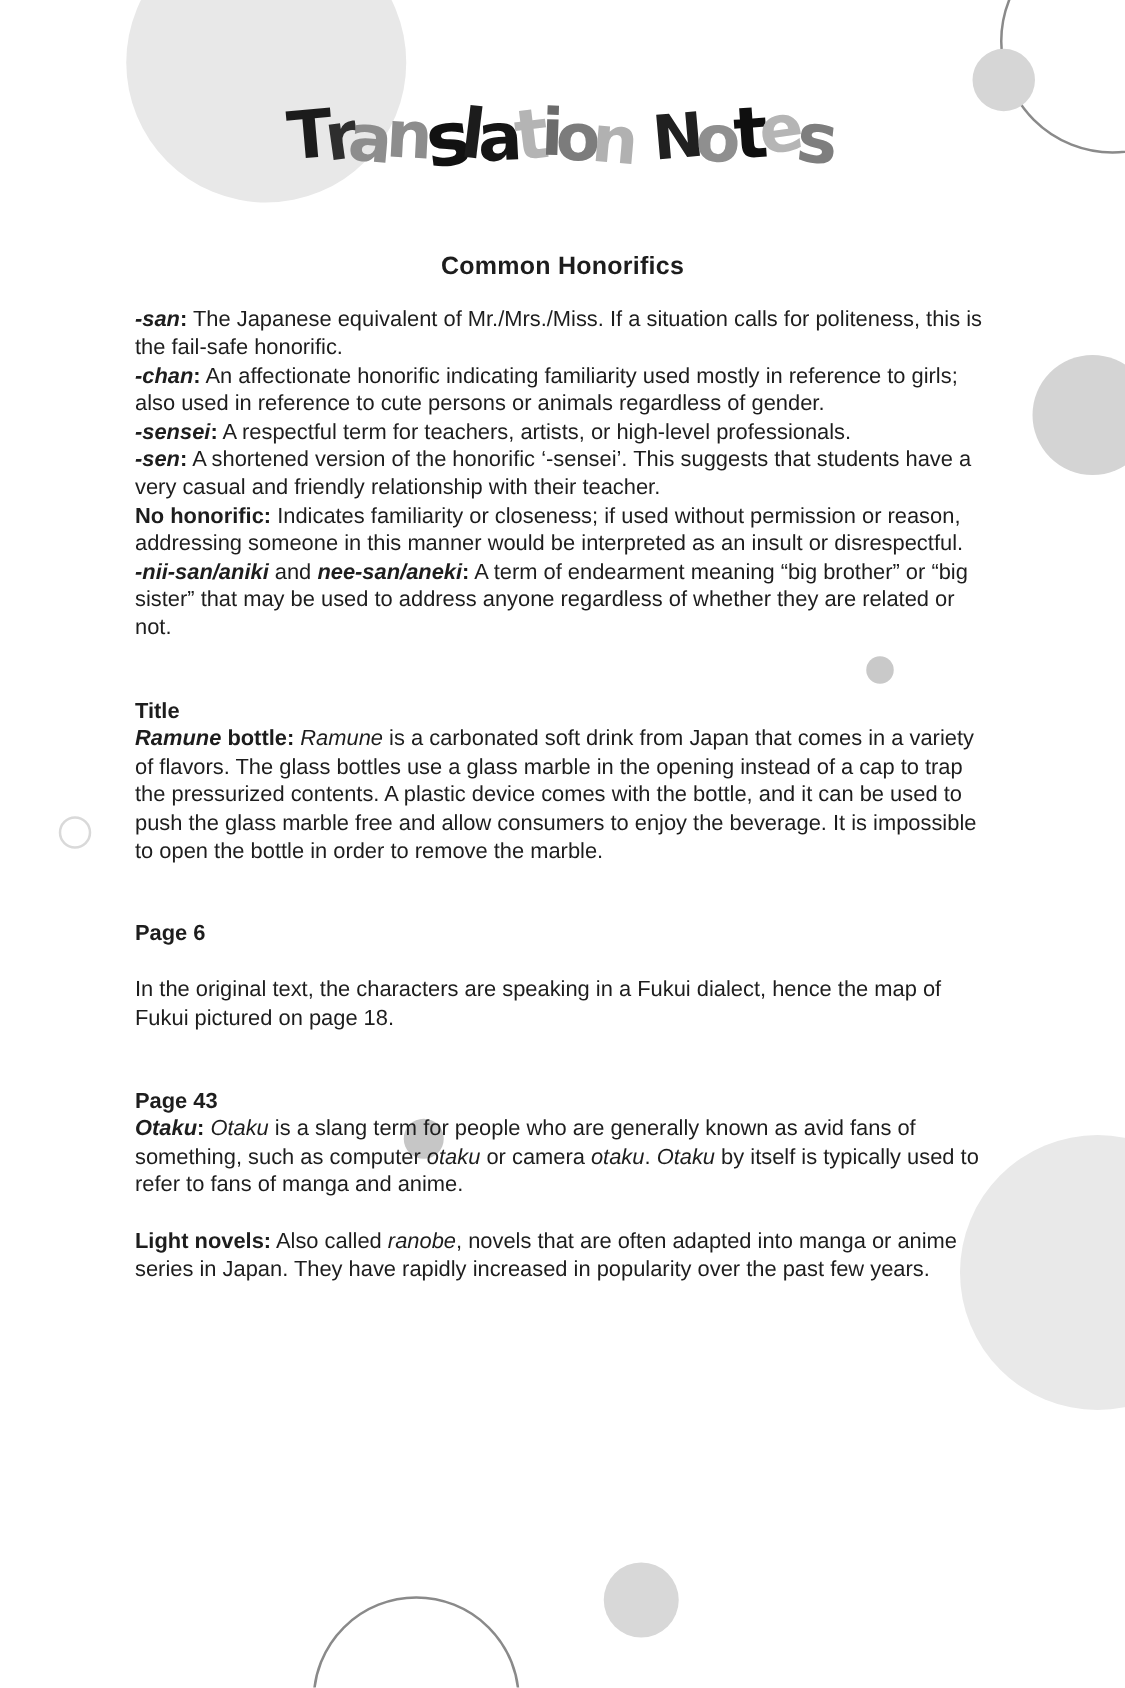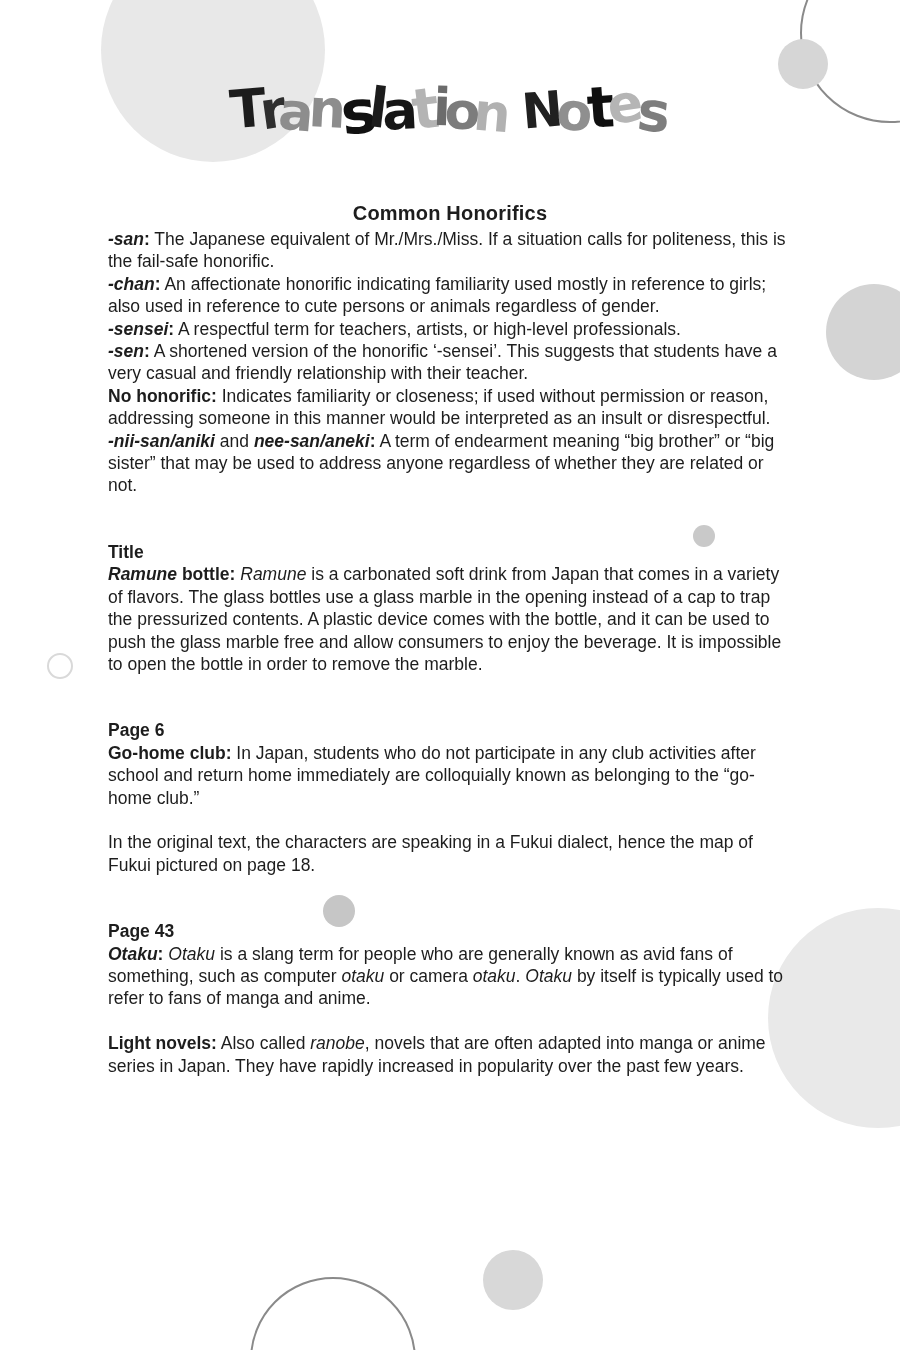--- a/index.html
+++ b/index.html
@@ -31,21 +31,21 @@
   .tl-space { display: inline-block; width: 17px; }
   #page-subtitle {
     position: absolute; top: 189px; left: 0; right: 0;
     text-align: center;
     font-size: 20px; font-weight: bold;
     letter-spacing: 0.2px;
     z-index: 2;
     margin-top: 13px;
   }
   #notes-content {
-    position: absolute; left: 108px; top: 228px; width: 687px;
+    position: absolute; left: 108px; top: 244px; width: 687px;
     font-size: 17.5px; line-height: 22.4px;
     z-index: 2;
   }
   .block { margin: 0; }
   .block + .block { margin-top: 22.5px; }
   .bh { font-weight: bold; margin-top: 44px; }
   .block p { margin: 0; }
   .r-b { font-weight: bold; }
   .r-i { font-style: italic; }
 </style>
@@ -75,21 +75,20 @@
         <p><span class="r-b r-i">-sen</span><span class="r-b">:</span><span> A shortened version of the honorific ‘-sensei’. This suggests that students have a very casual and friendly relationship with their teacher.</span></p>
         <p><span class="r-b">No honorific:</span><span> Indicates familiarity or closeness; if used without permission or reason, addressing someone in this manner would be interpreted as an insult or disrespectful.</span></p>
         <p><span class="r-b r-i">-nii-san/aniki</span><span> and </span><span class="r-b r-i">nee-san/aneki</span><span class="r-b">:</span><span> A term of endearment meaning “big brother” or “big sister” that may be used to address anyone regardless of whether they are related or not.</span></p>
       </div>
       <div class="block">
         <div class="bh">Title</div>
         <p><span class="r-b r-i">Ramune</span><span class="r-b"> bottle:</span><span> </span><span class="r-i">Ramune</span><span> is a carbonated soft drink from Japan that comes in a variety of flavors. The glass bottles use a glass marble in the opening instead of a cap to trap the pressurized contents. A plastic device comes with the bottle, and it can be used to push the glass marble free and allow consumers to enjoy the beverage. It is impossible to open the bottle in order to remove the marble.</span></p>
       </div>
       <div class="block">
         <div class="bh">Page 6</div>
-        <p><span class="r-b">Go-home club:</span><span> In Japan, students who do not participate in any club activities after school and return home immediately are colloquially known as belonging to the “go-home club.”</span></p>
       </div>
       <div class="block">
         <p><span>In the original text, the characters are speaking in a Fukui dialect, hence the map of Fukui pictured on page 18.</span></p>
       </div>
       <div class="block">
         <div class="bh">Page 43</div>
         <p><span class="r-b r-i">Otaku</span><span class="r-b">:</span><span> </span><span class="r-i">Otaku</span><span> is a slang term for people who are generally known as avid fans of something, such as computer </span><span class="r-i">otaku</span><span> or camera </span><span class="r-i">otaku</span><span>. </span><span class="r-i">Otaku</span><span> by itself is typically used to refer to fans of manga and anime.</span></p>
       </div>
       <div class="block">
         <p><span class="r-b">Light novels:</span><span> Also called </span><span class="r-i">ranobe</span><span>, novels that are often adapted into manga or anime series in Japan. They have rapidly increased in popularity over the past few years.</span></p>

